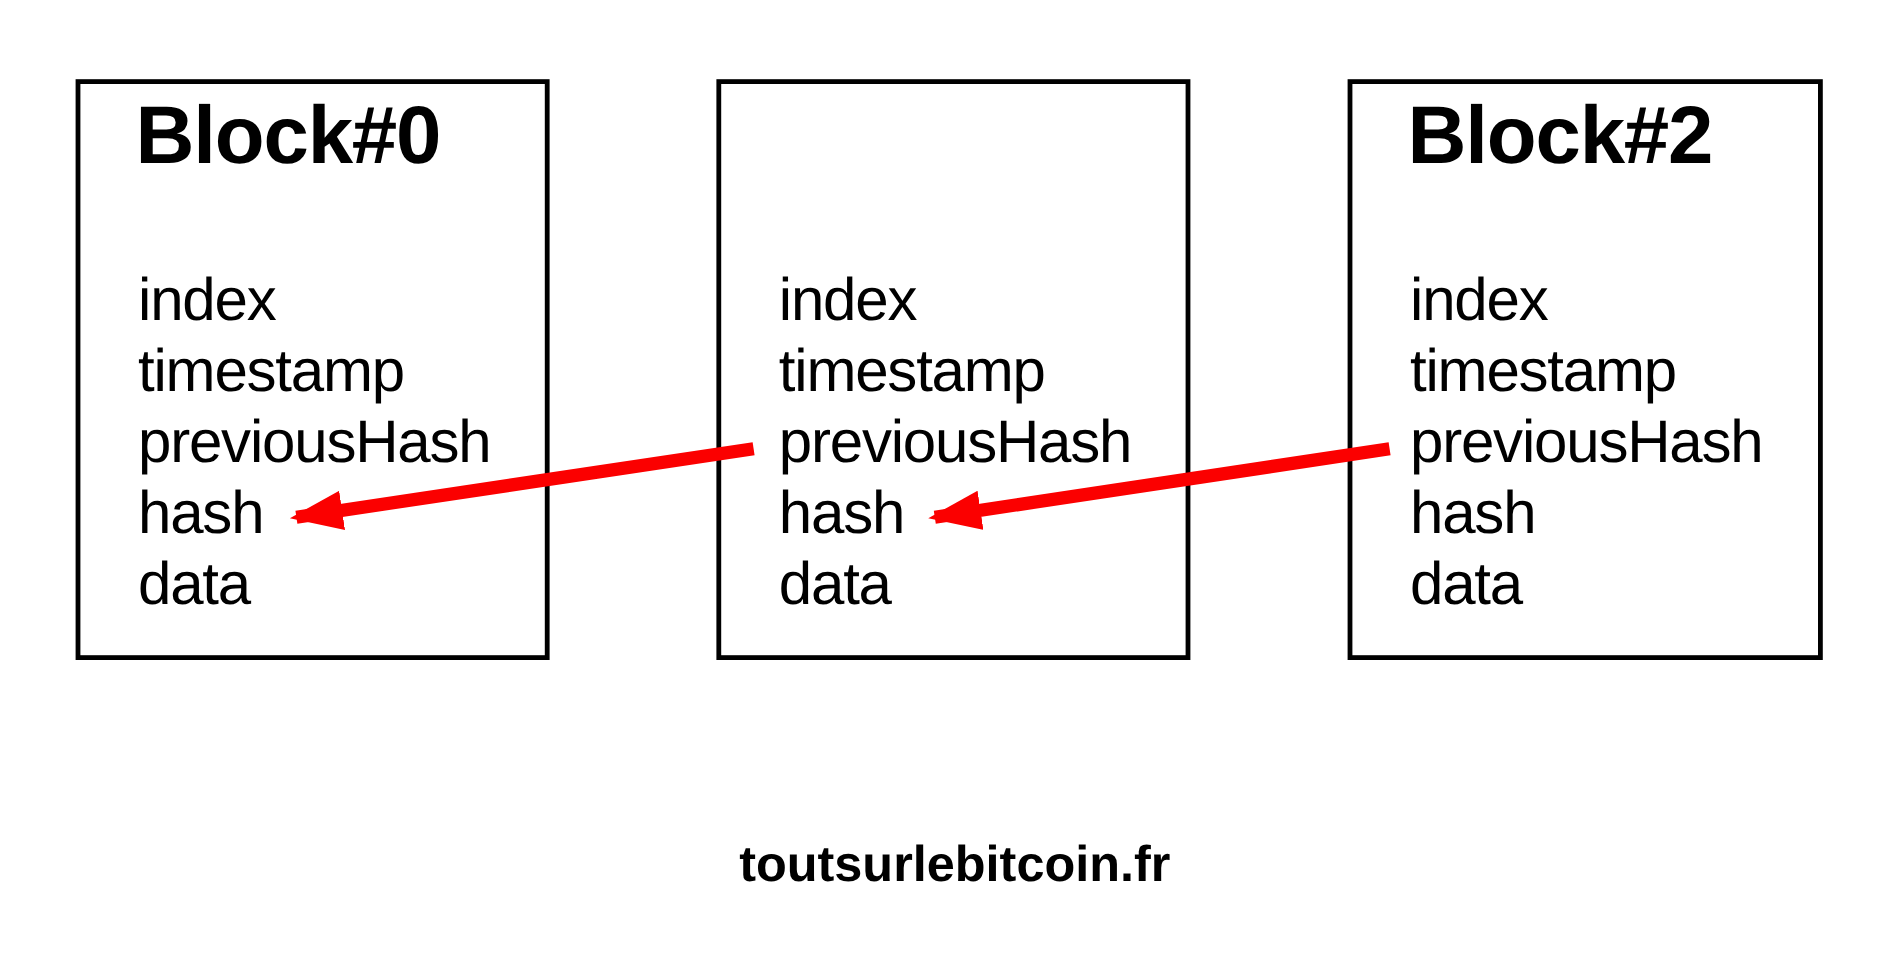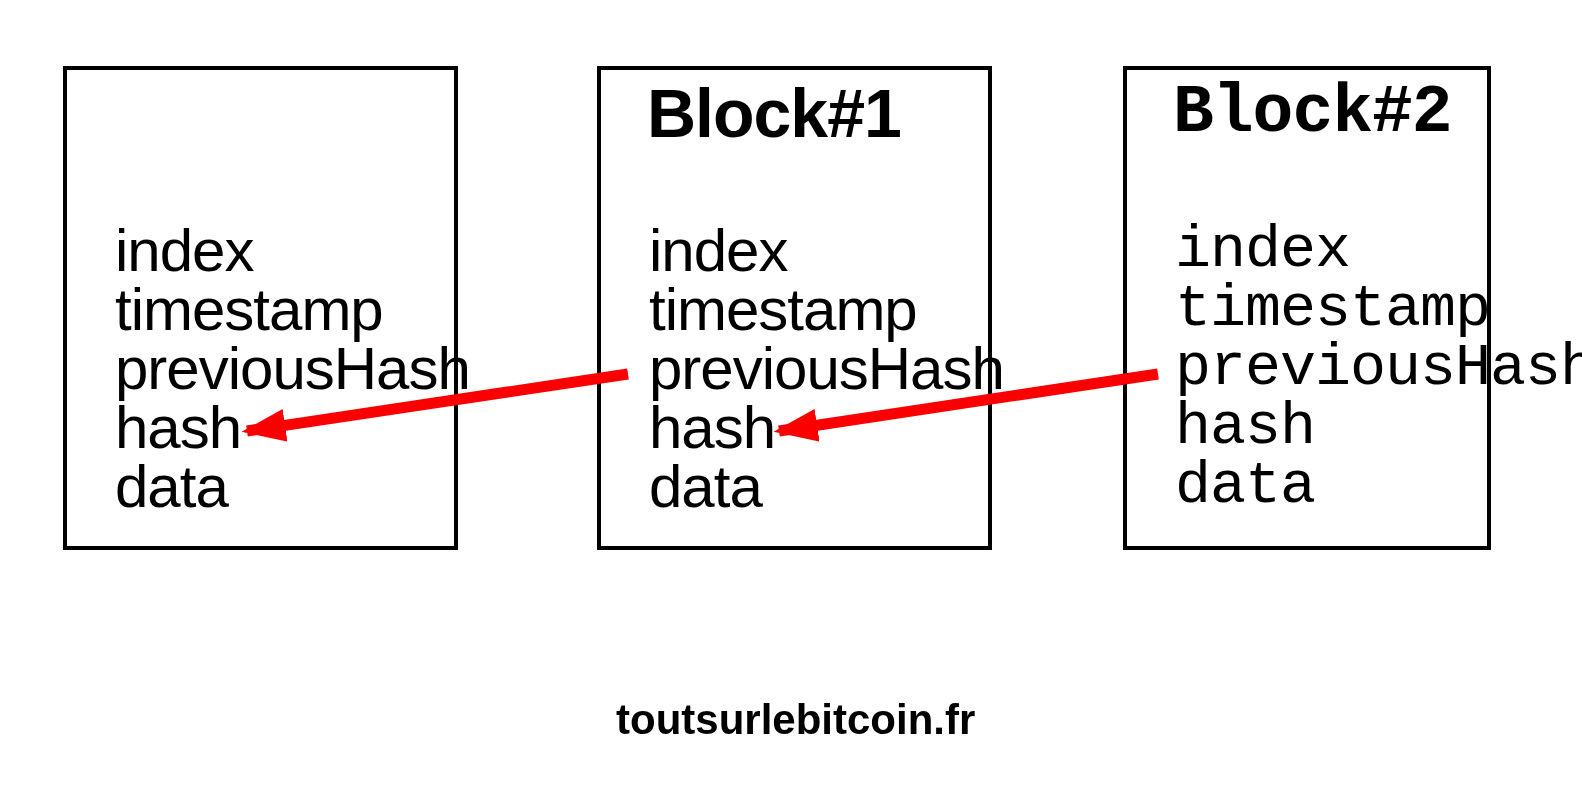--- a/index.html
+++ b/index.html
@@ -23,36 +23,36 @@
   .block {
     position: absolute;
     top: 66px;
     width: 395px;
     height: 484px;
     border: 4px solid var(--ink);
     background: var(--paper);
   }
   .block--0 { left: 63px; }
   .block--1 { left: 597px; }
-  .block--2 { left: 1123px; width: 368px; font-family: Liberation Mono, monospace; }
+  .block--2 { left: 1123px; width: 396px; }
   .block__title {
     position: absolute;
     left: 46px;
     top: 8px;
     font-size: 68px;
     line-height: 70px;
     font-weight: bold;
     letter-spacing: -1px;
     white-space: nowrap;
   }
   .block__fields {
     position: absolute;
     left: 48px;
     top: 151px;
-    font-size: 60px;
+    font-size: 50px;
     line-height: 59px;
     letter-spacing: -1px;
     white-space: nowrap;
   }
   .arrows {
     position: absolute;
     left: 0;
     top: 0;
     width: 1582px;
     height: 812px;
@@ -68,31 +68,31 @@
     white-space: nowrap;
     margin-left: 16px;
   }
 </style>
 </head>
 <body>
 
 <div class="stage">
 
   <div class="block block--0">
+    <div class="block__title">Block#0</div>
     <div class="block__fields">
       <div>index</div>
       <div>timestamp</div>
       <div>previousHash</div>
       <div>hash</div>
       <div>data</div>
     </div>
   </div>
 
   <div class="block block--1">
-    <div class="block__title">Block#1</div>
     <div class="block__fields">
       <div>index</div>
       <div>timestamp</div>
       <div>previousHash</div>
       <div>hash</div>
       <div>data</div>
     </div>
   </div>
 
   <div class="block block--2">

